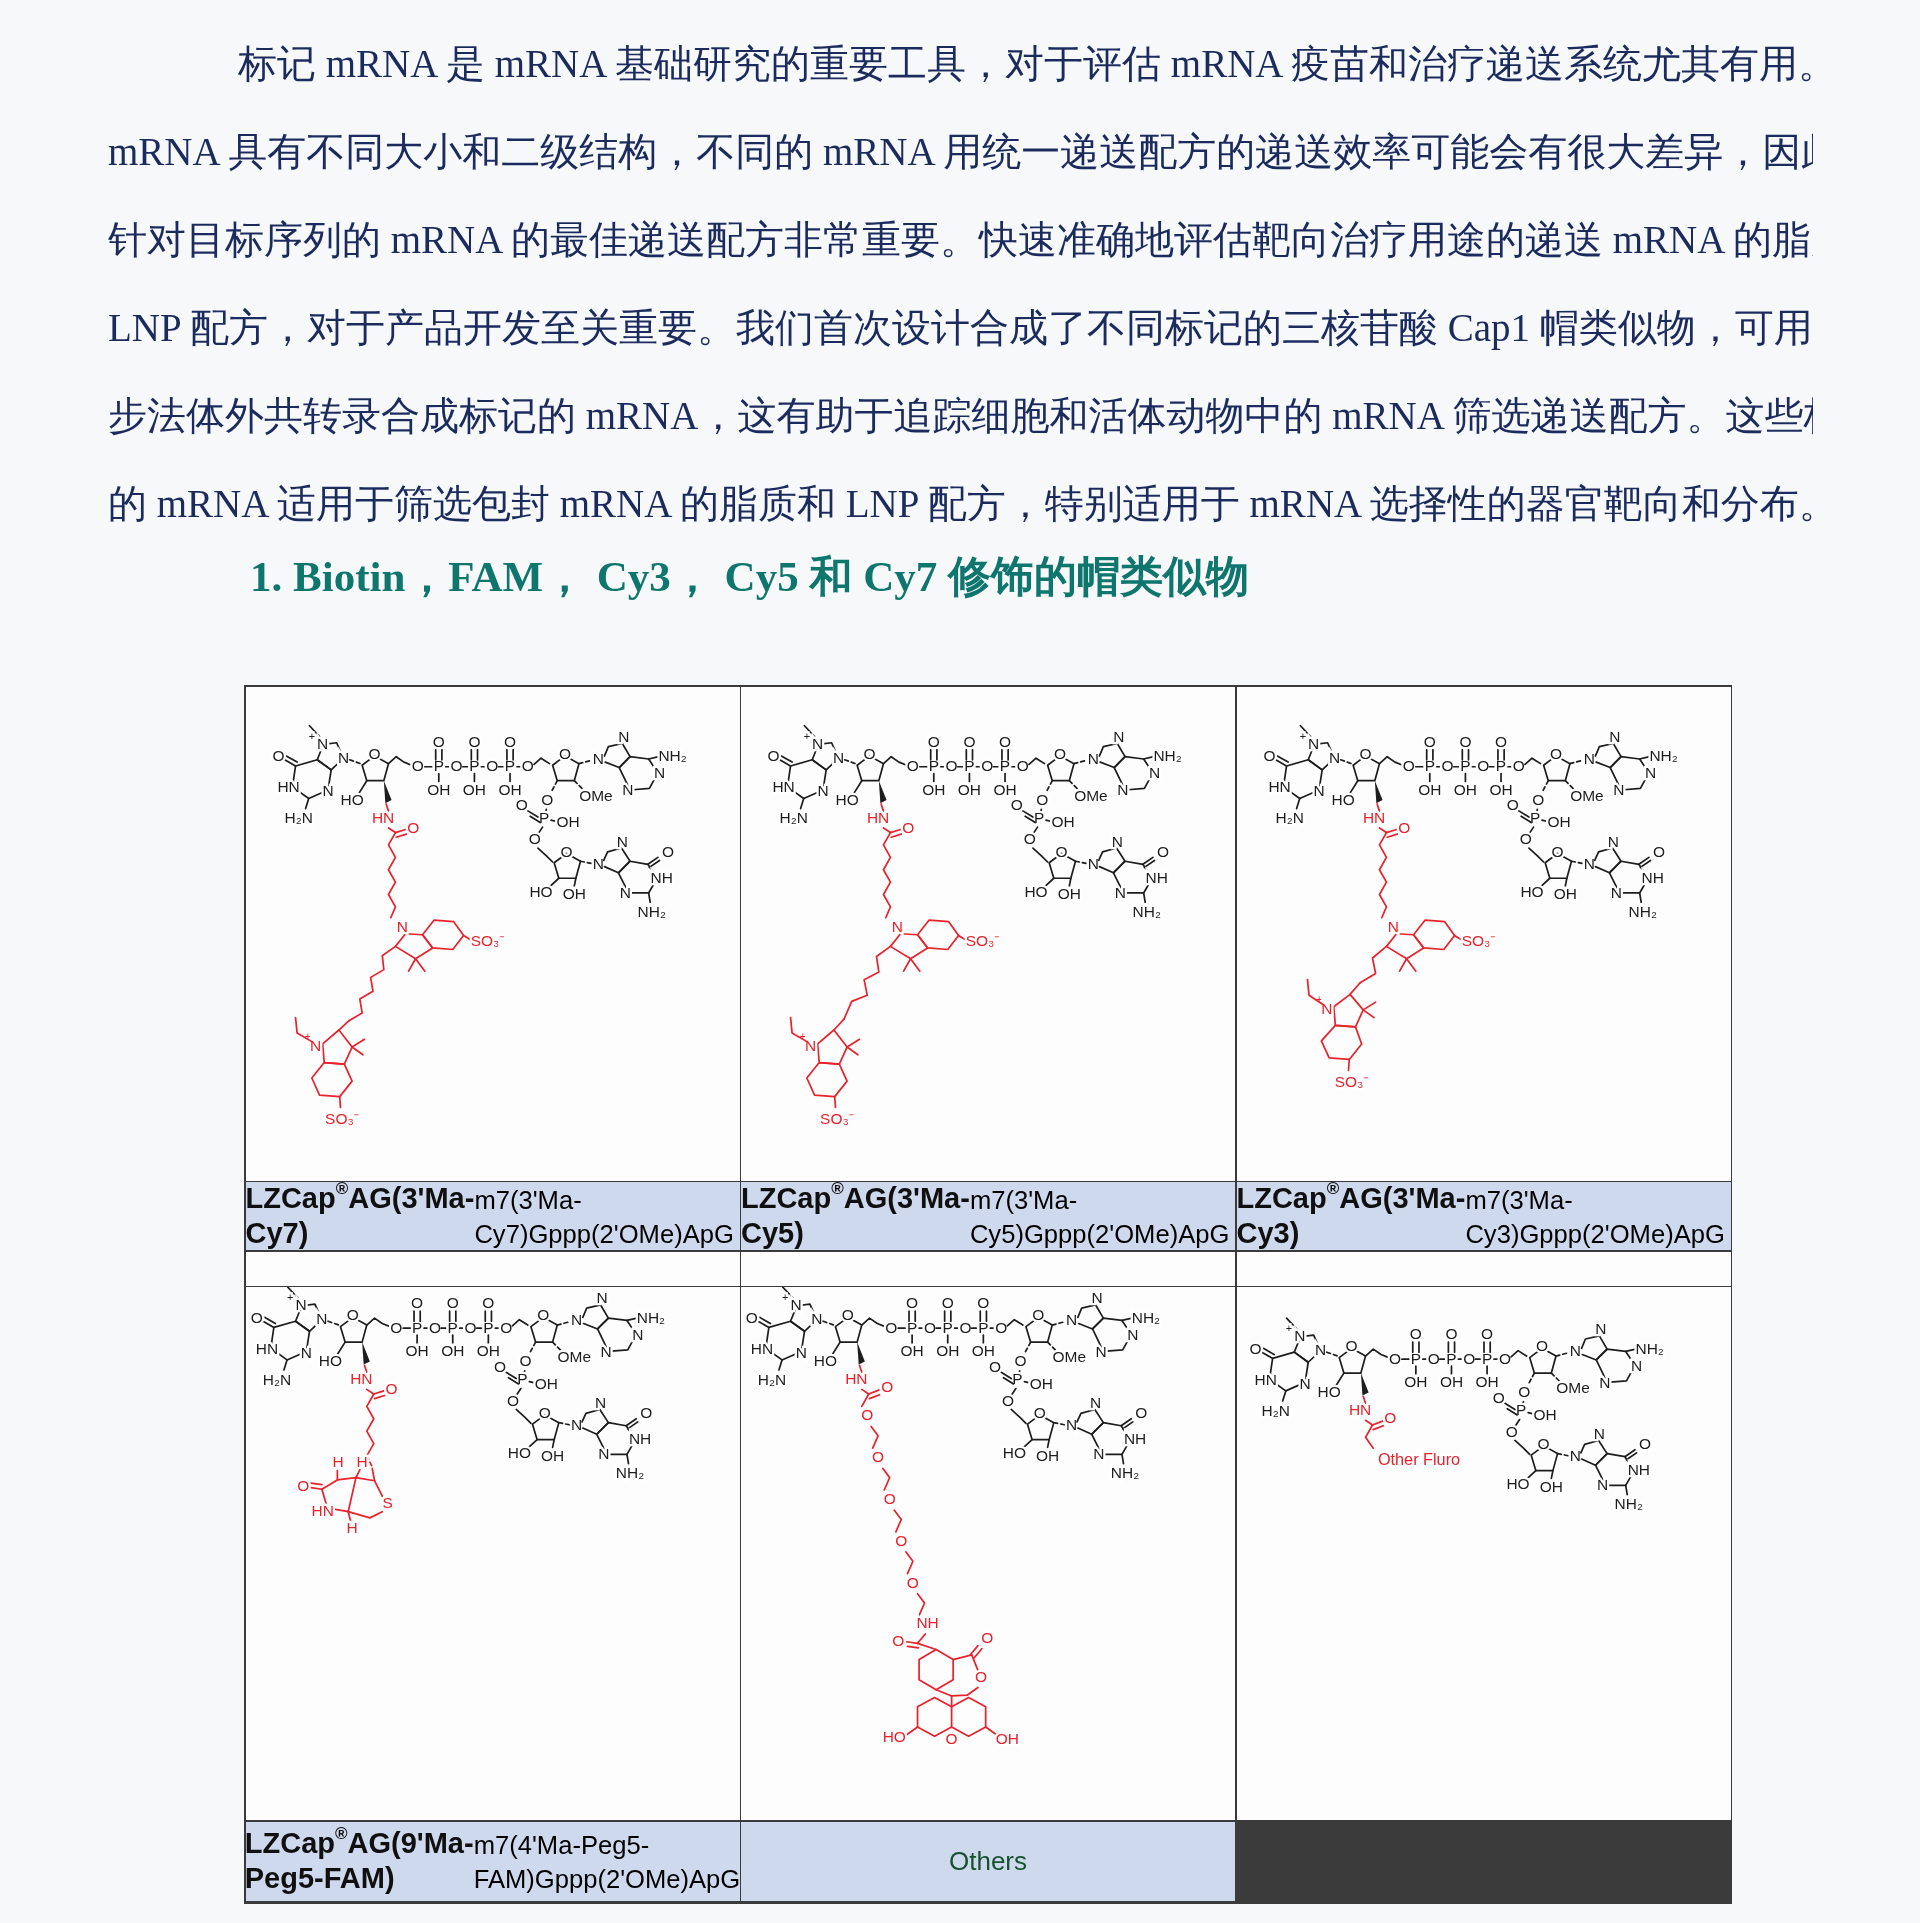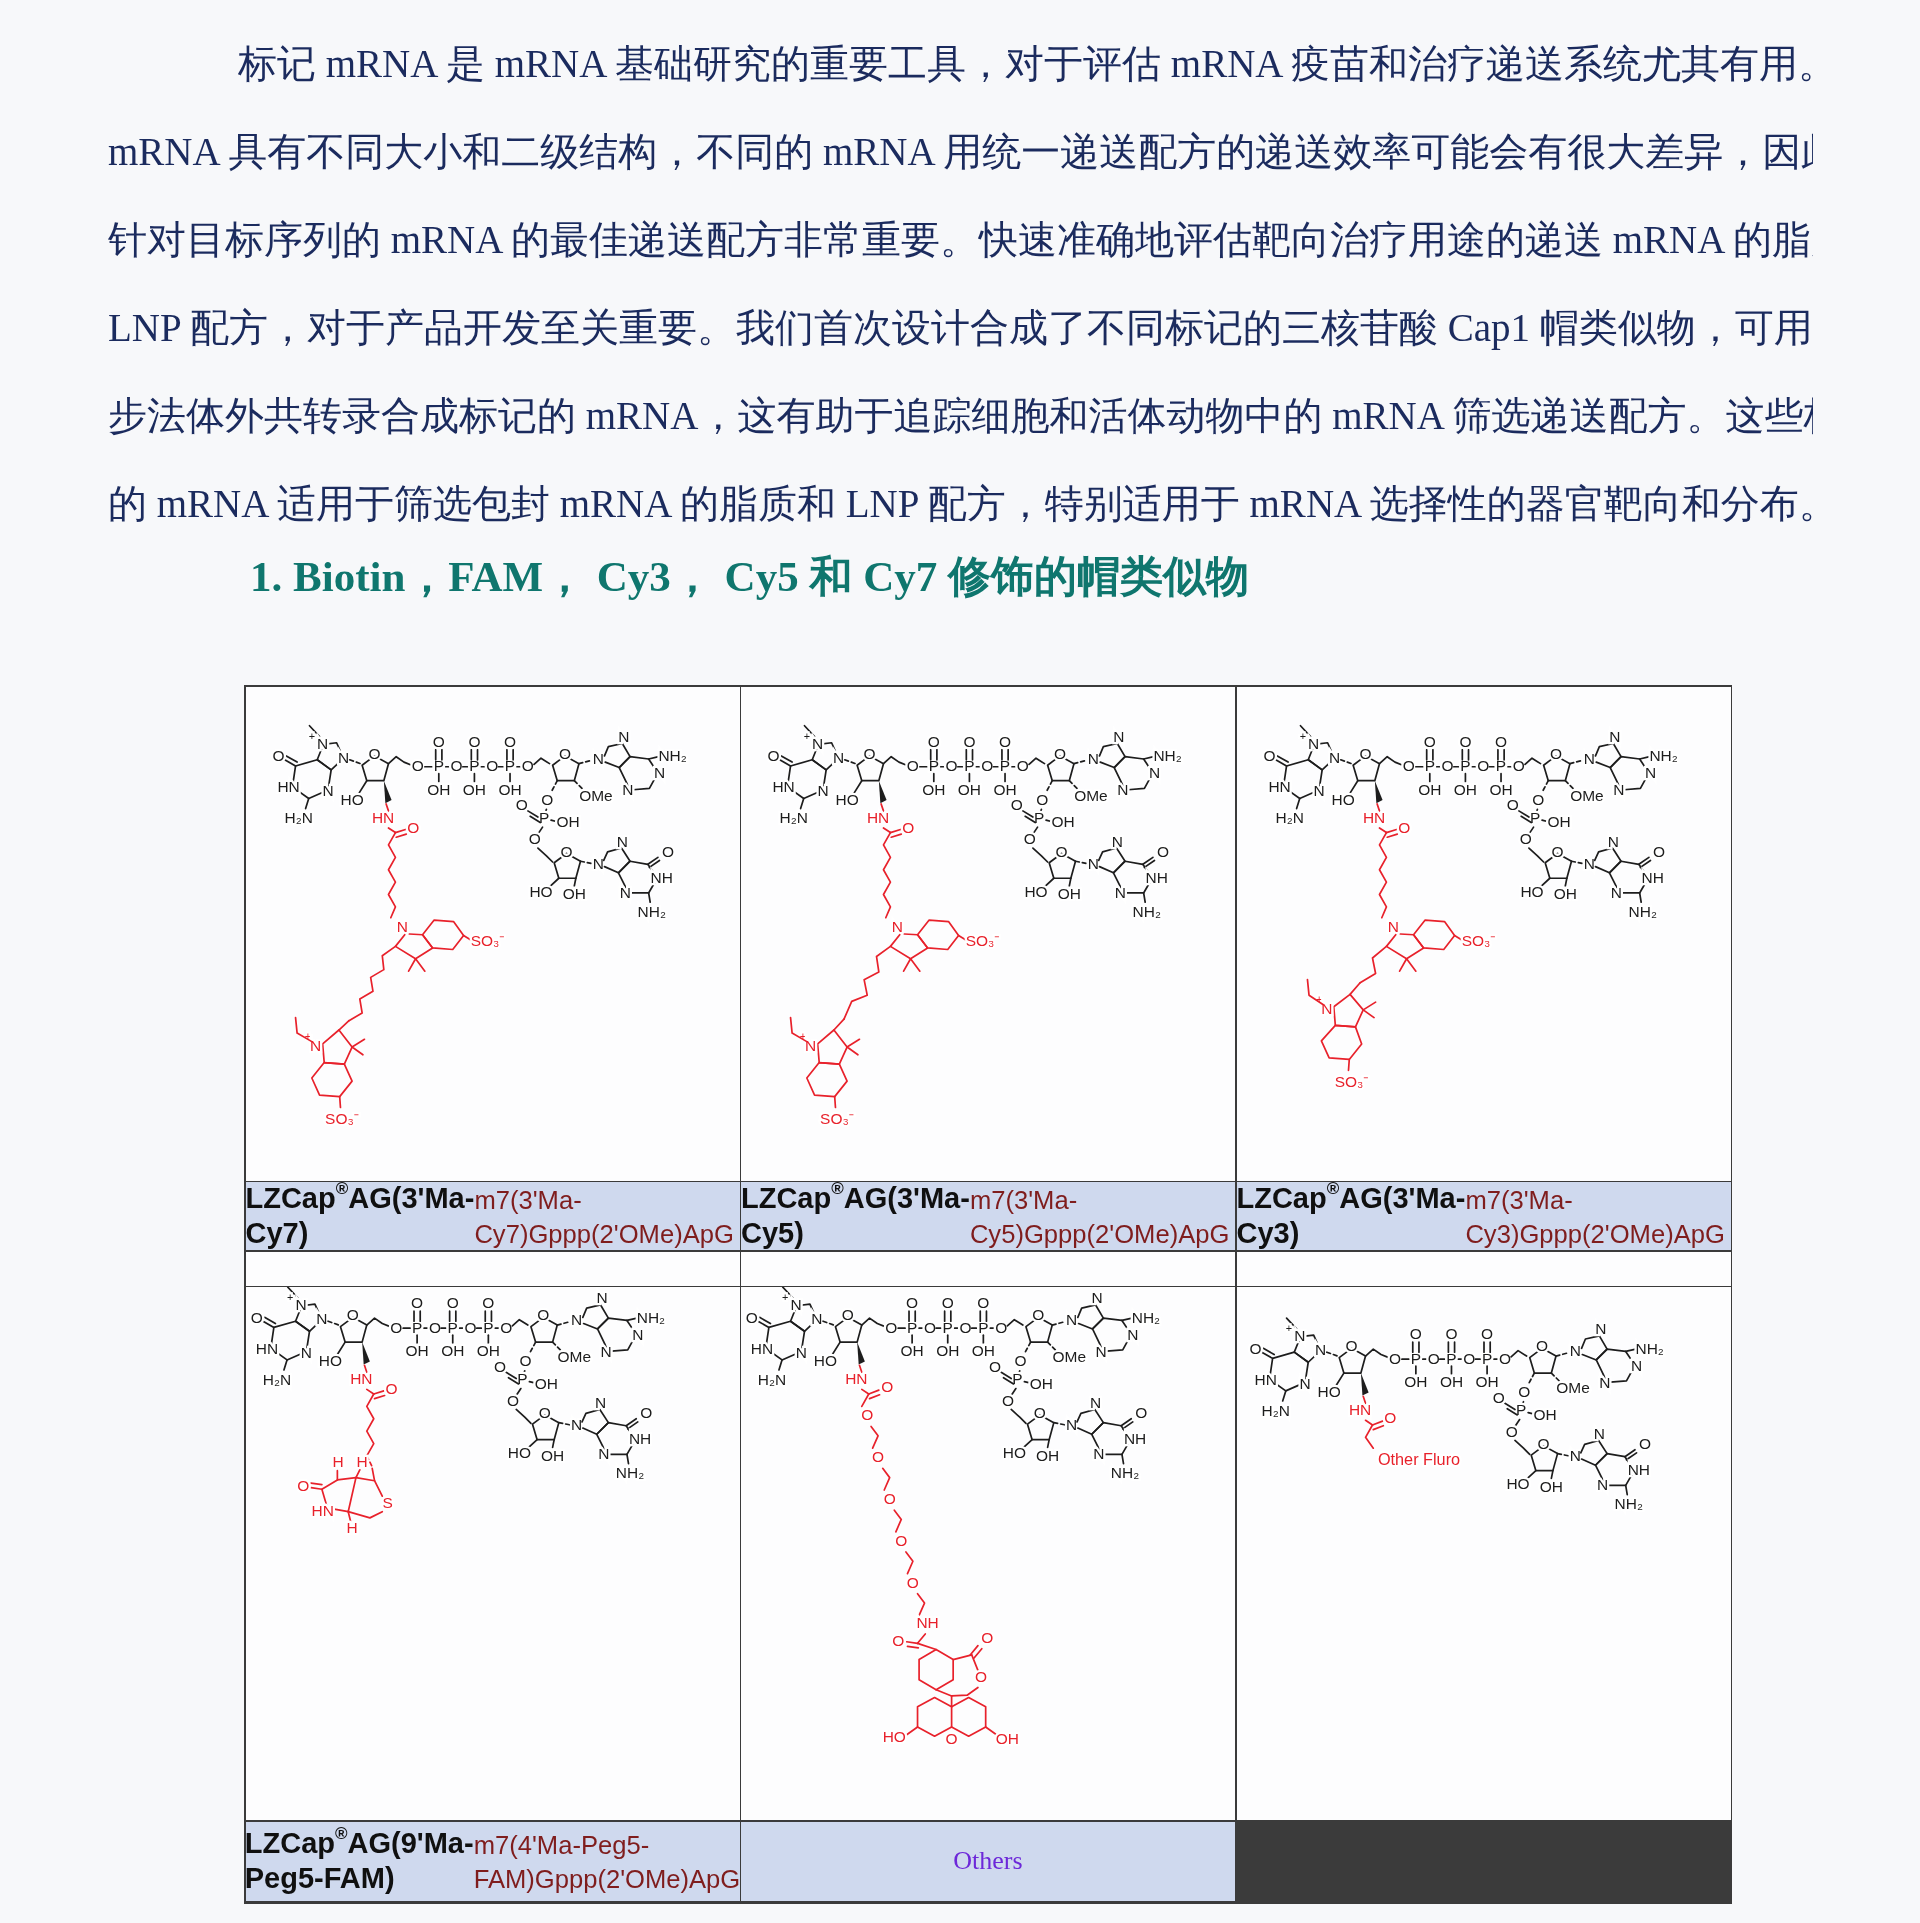--- a/index.html
+++ b/index.html
@@ -40,22 +40,22 @@
     box-sizing:border-box;
   }
   .cell{background:#fdfdfe;overflow:hidden;}
   .cell.caption{
     background:#cfd9ee;
     display:flex;align-items:center;justify-content:center;
     font-family:"Liberation Sans", sans-serif;
   }
   .cap-name{font-weight:700;font-size:29px;color:#101010;line-height:1.2;}
   .cap-name sup{font-size:17px;position:relative;top:-3.1px;}
-  .cap-formula{font-size:25.6px;color:#7f1d1d;line-height:1.3;margin-top:3.1px;}
-  .others-label{font-size:26px;color:#6d28d9;font-family:Liberation Serif, serif;}
+  .cap-formula{font-size:25.6px;color:#000000;line-height:1.3;margin-top:3.1px;}
+  .others-label{font-size:26px;color:#14532d;font-family:Liberation Sans, sans-serif;}
   .cell svg{display:block;width:100%;height:100%;}
   
   .bk{stroke:#1d1d1d;stroke-width:2.2;fill:none;stroke-linecap:round;stroke-linejoin:round;}
   .bkf{fill:#1d1d1d;stroke:none;}
   .rd{stroke:#e8212b;stroke-width:2.2;fill:none;stroke-linecap:round;stroke-linejoin:round;}
   .dsh{stroke-dasharray:5 4;}
   text.al,text.rl{
     font-family:"Liberation Sans", sans-serif;font-size:20px;
     text-anchor:middle;paint-order:stroke;stroke:#ffffff;stroke-width:6px;
   }

